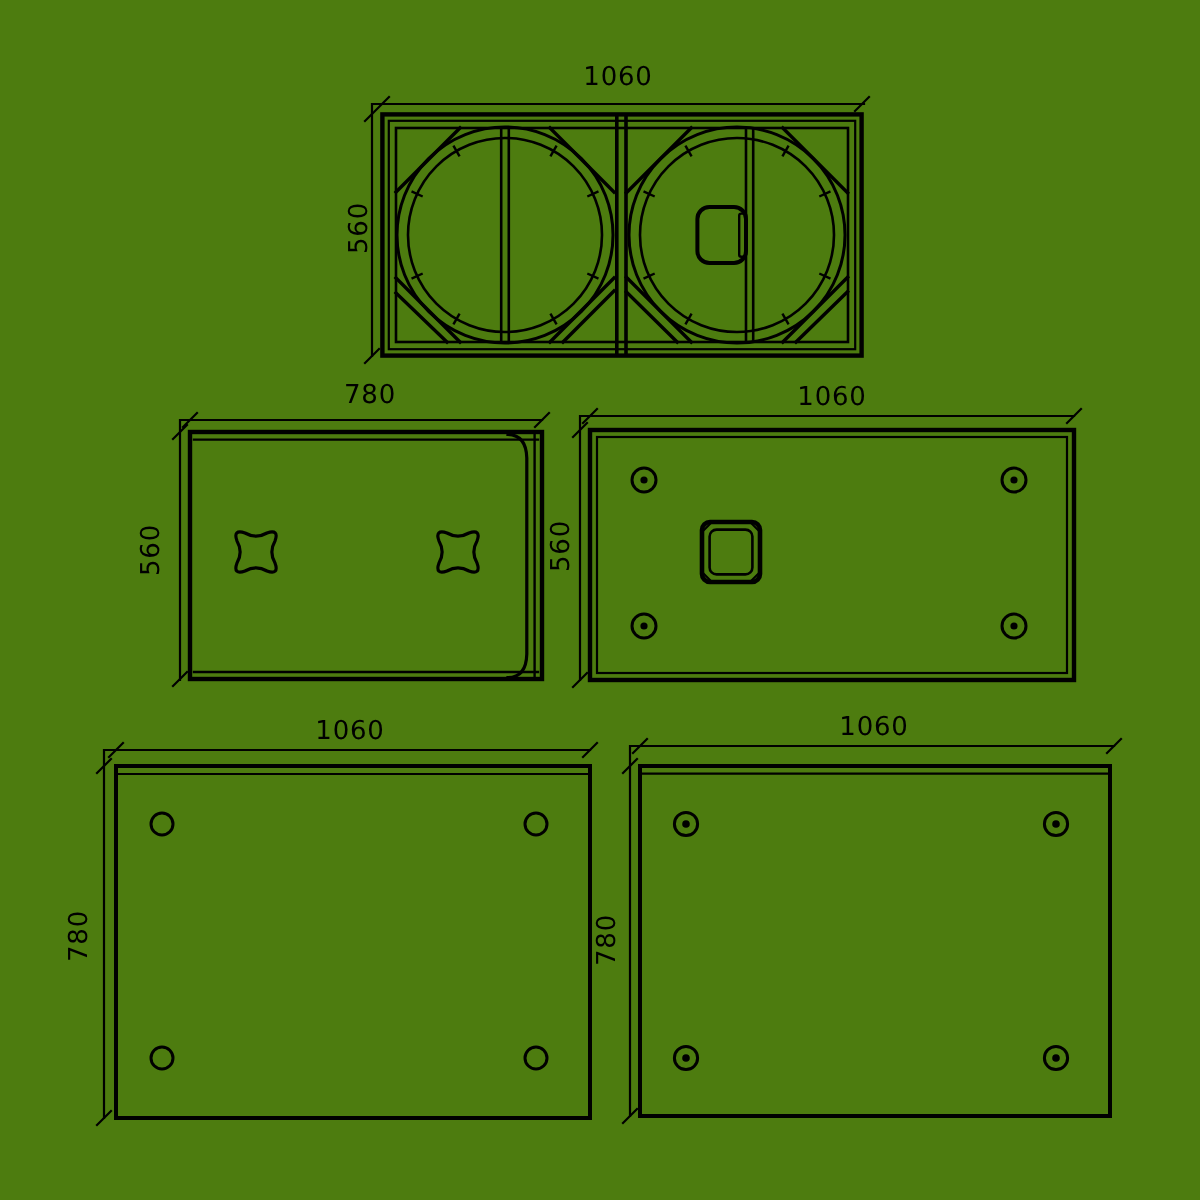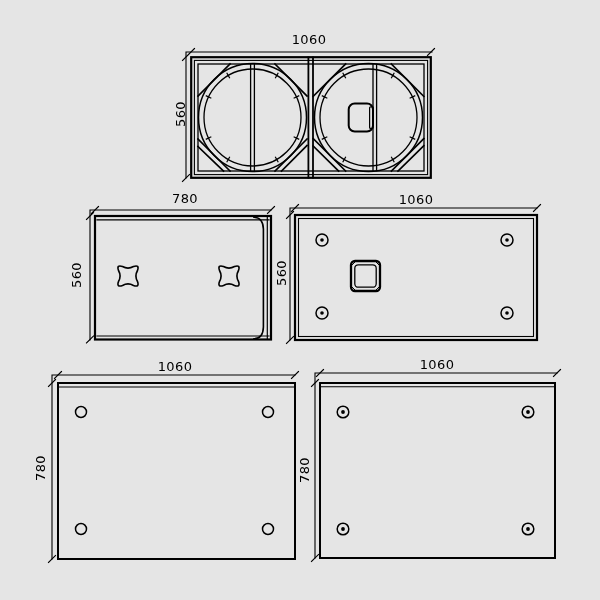--- a/index.html
+++ b/index.html
@@ -1,19 +1,19 @@
 <!DOCTYPE html>
 <html><head>
 <meta charset="utf-8">
 <style>
   html,body{margin:0;padding:0;background:#fff;}
   #canvas{
     position:relative;
     width:600px;height:600px;
-    background:#e5e5e5;
+    background:#4d7c0f;
     font-family:"DejaVu Sans", sans-serif;
     overflow:hidden;
   }
   svg{position:absolute;left:0;top:0;}
   .dim-label{
     position:absolute;
     transform:translate(-50%,-50%);
     font-size:13px;
     color:#000;
     letter-spacing:.4px;

